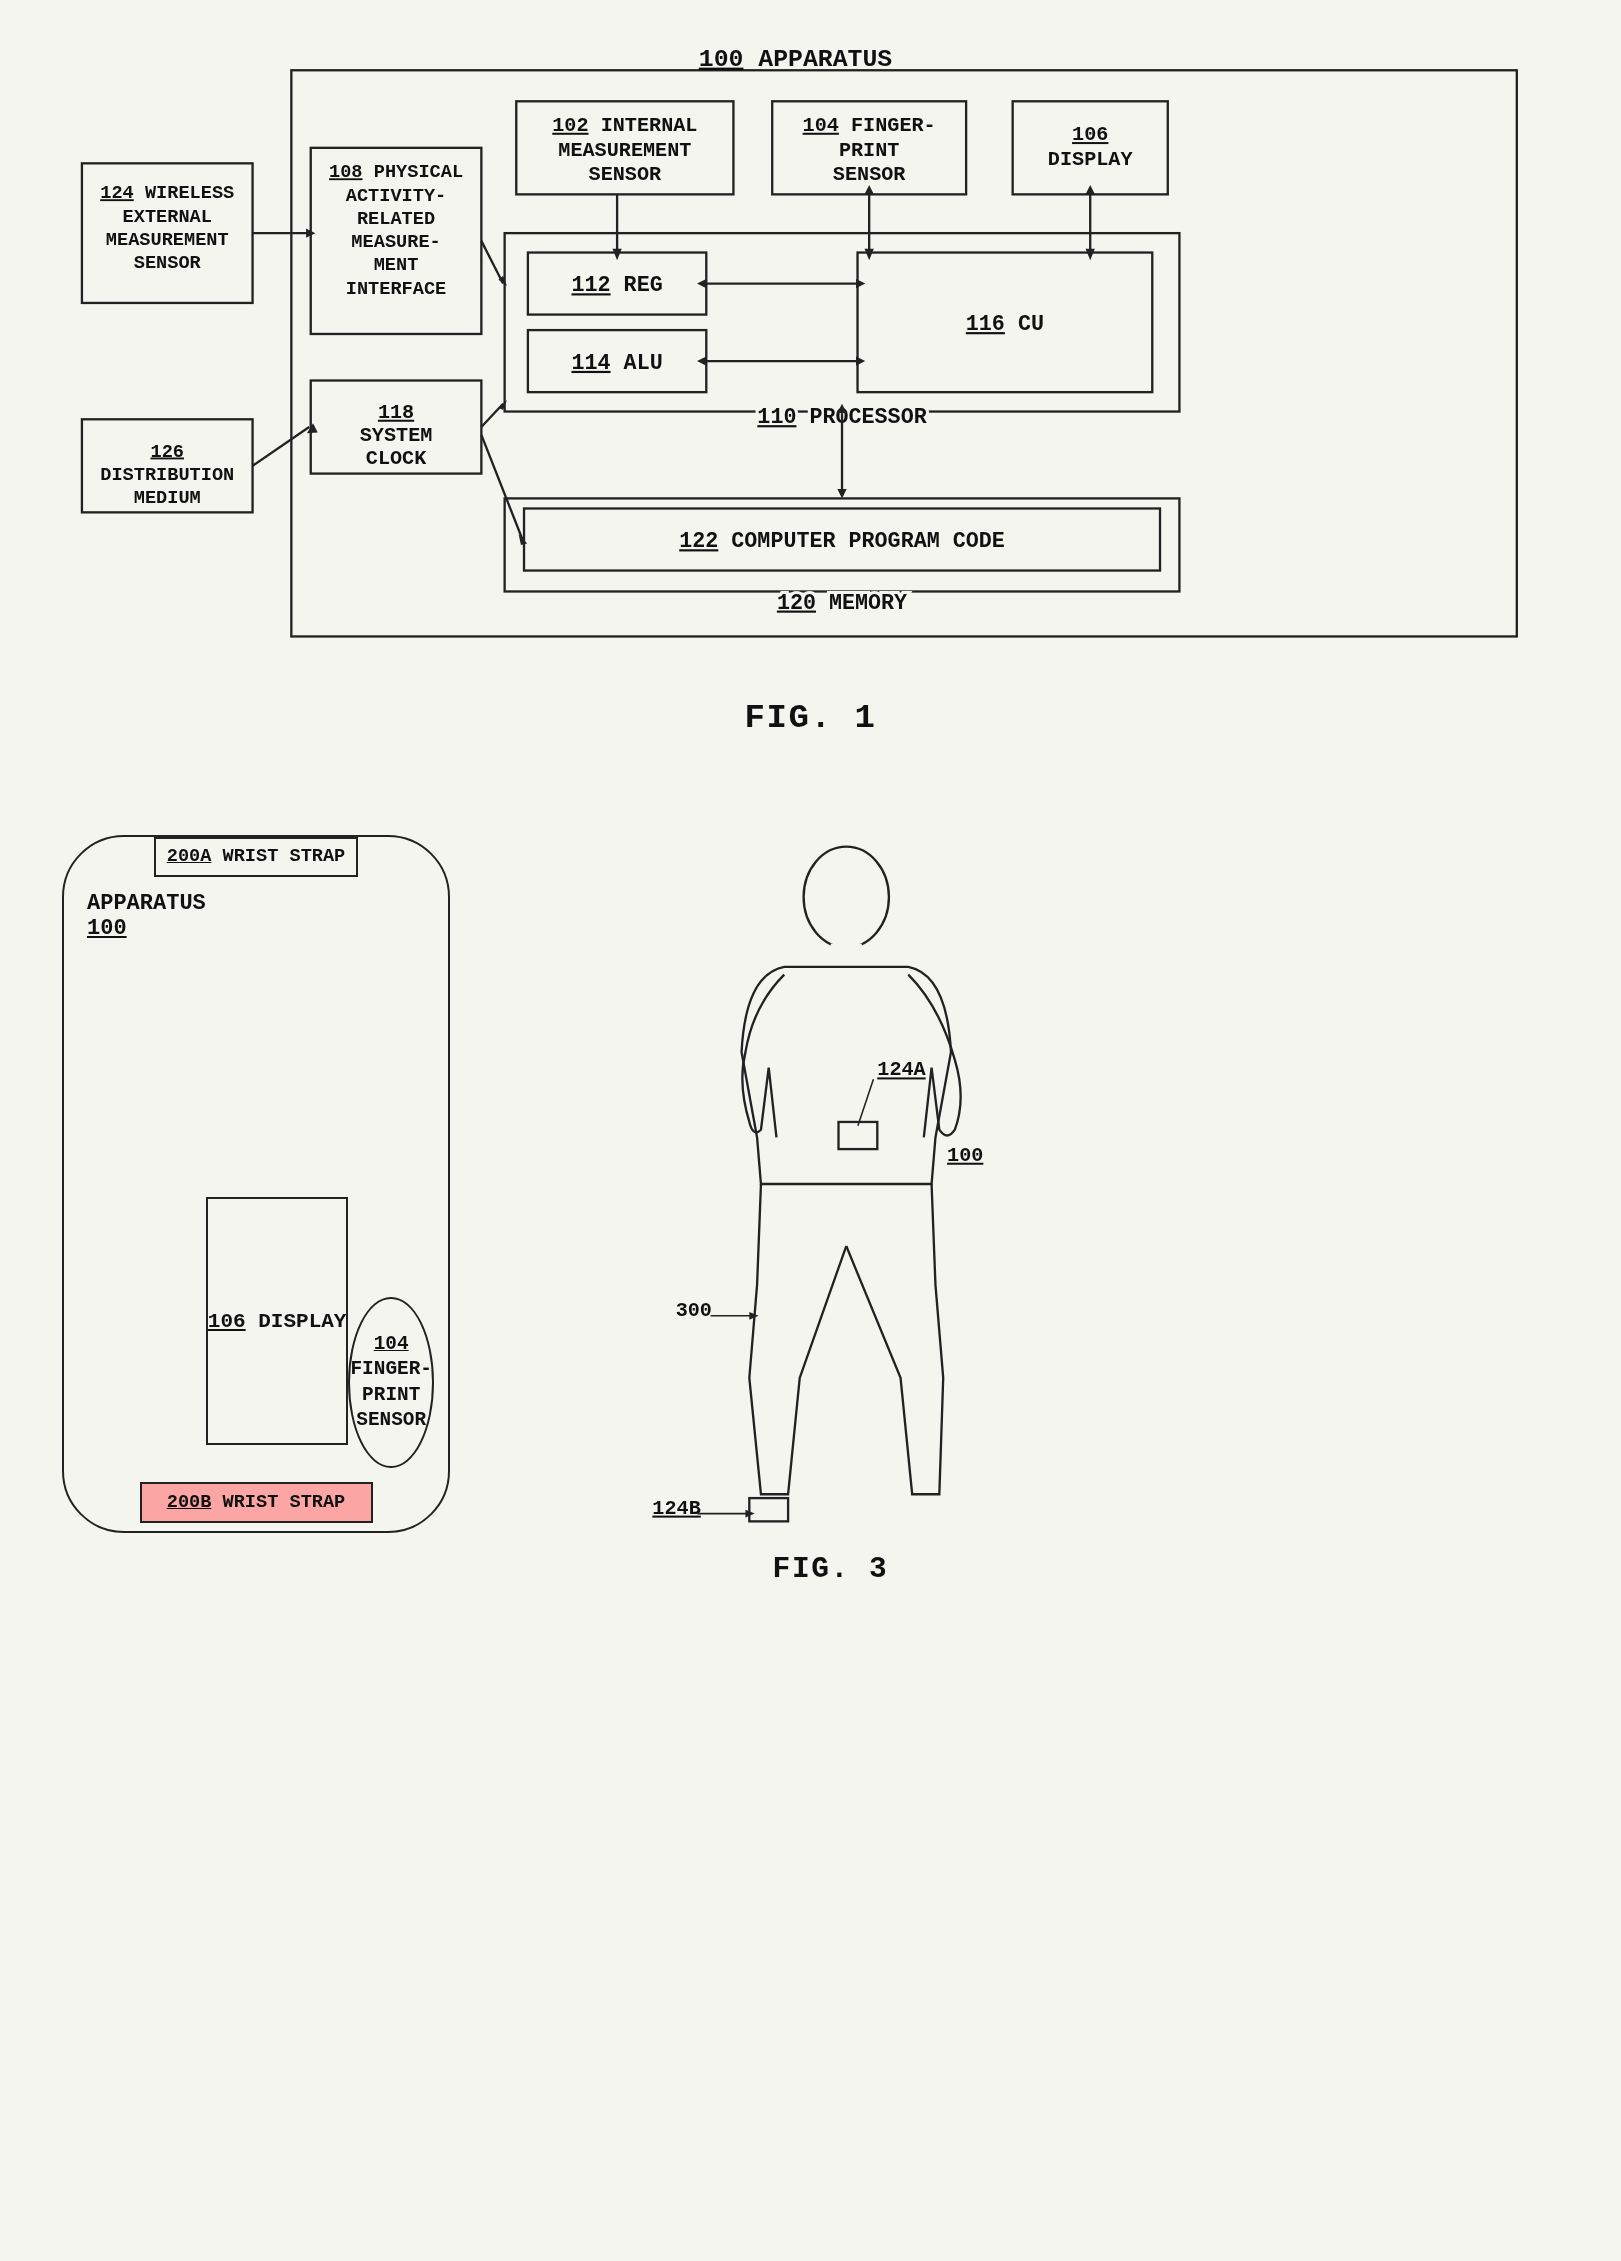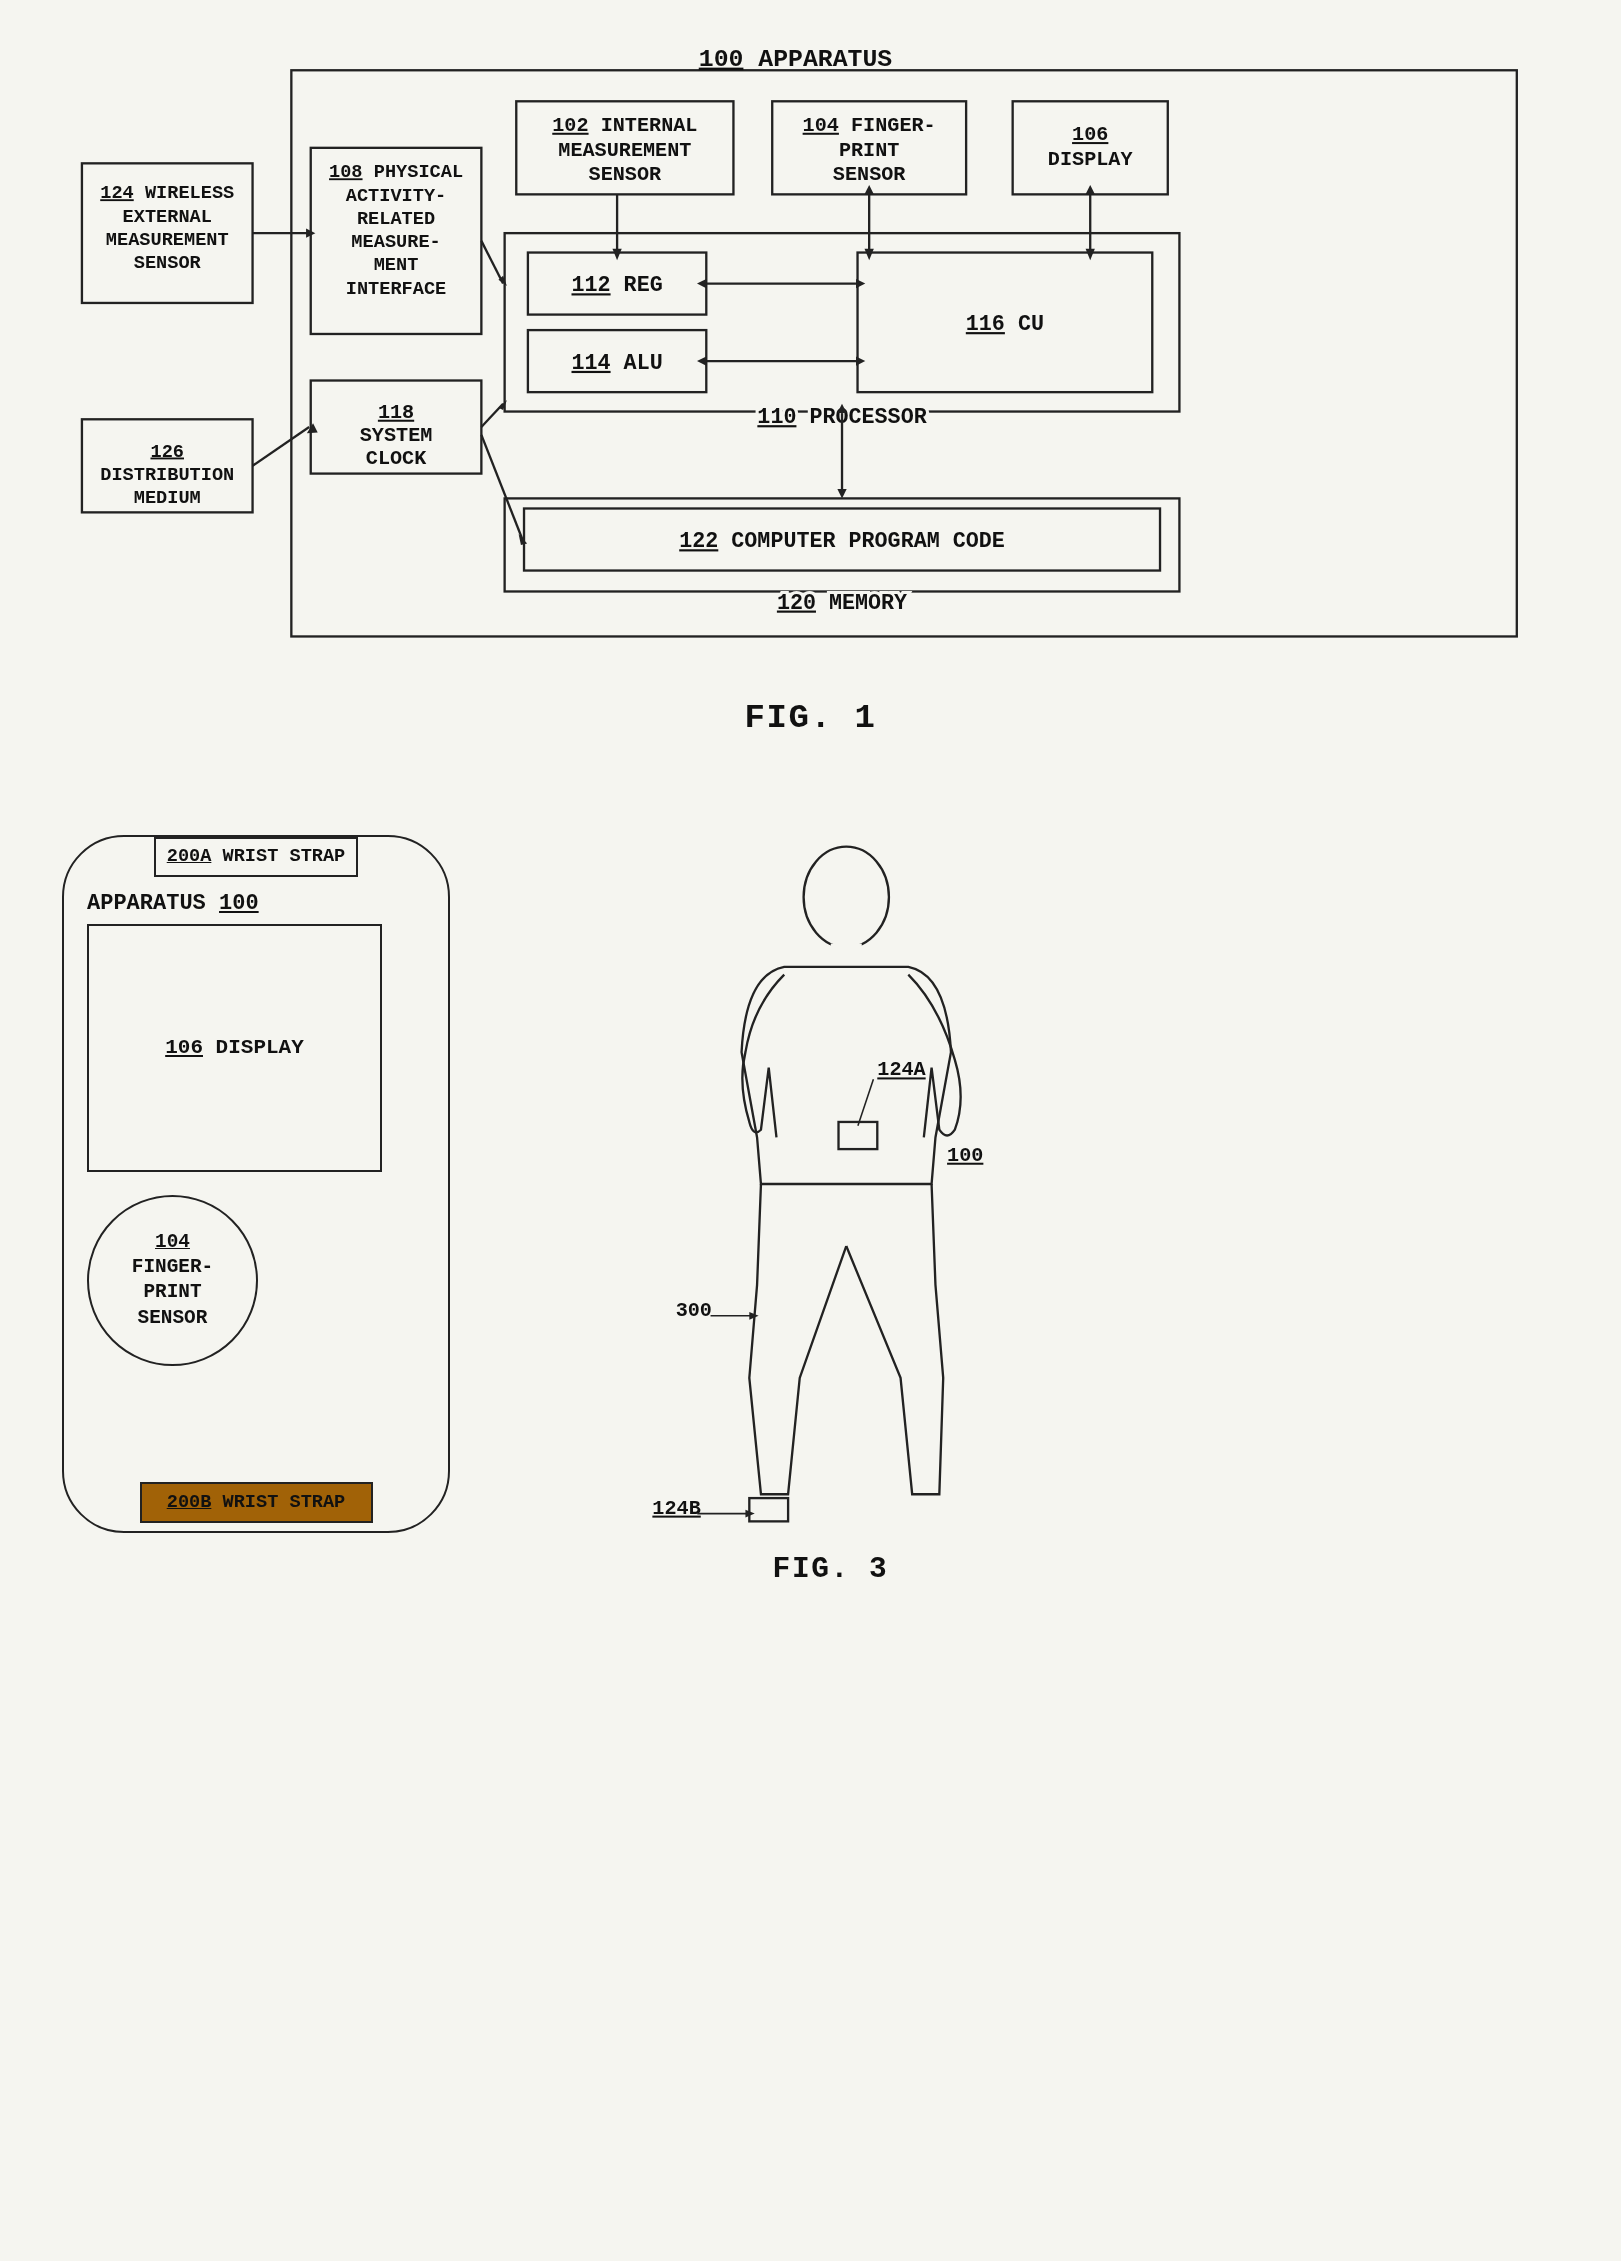--- a/index.html
+++ b/index.html
@@ -66,30 +66,30 @@
       z-index: 2;
     }
     .wrist-strap-top u { text-decoration: underline; }
     .wrist-strap-bottom {
       border: 2.3px solid #222;
       width: 233px;
       padding: 7.8px;
       text-align: center;
       font-size: 18.6px;
       font-weight: bold;
-      background: #a16207;
+      background: #fca5a5;
       margin-top: -1.6px;
       position: relative;
       z-index: 2;
     }
     .wrist-strap-bottom u { text-decoration: underline; }
     .device-inner {
       display: flex;
-      flex-direction: column;
-      align-items: flex-start;
+      flex-direction: row;
+      align-items: flex-end;
       width: 100%;
       flex: 1;
       padding: 15.5px 23px;
     }
     .apparatus-inner-label {
       font-size: 22px;
       font-weight: bold;
       align-self: flex-start;
       margin-bottom: 7.8px;
     }

